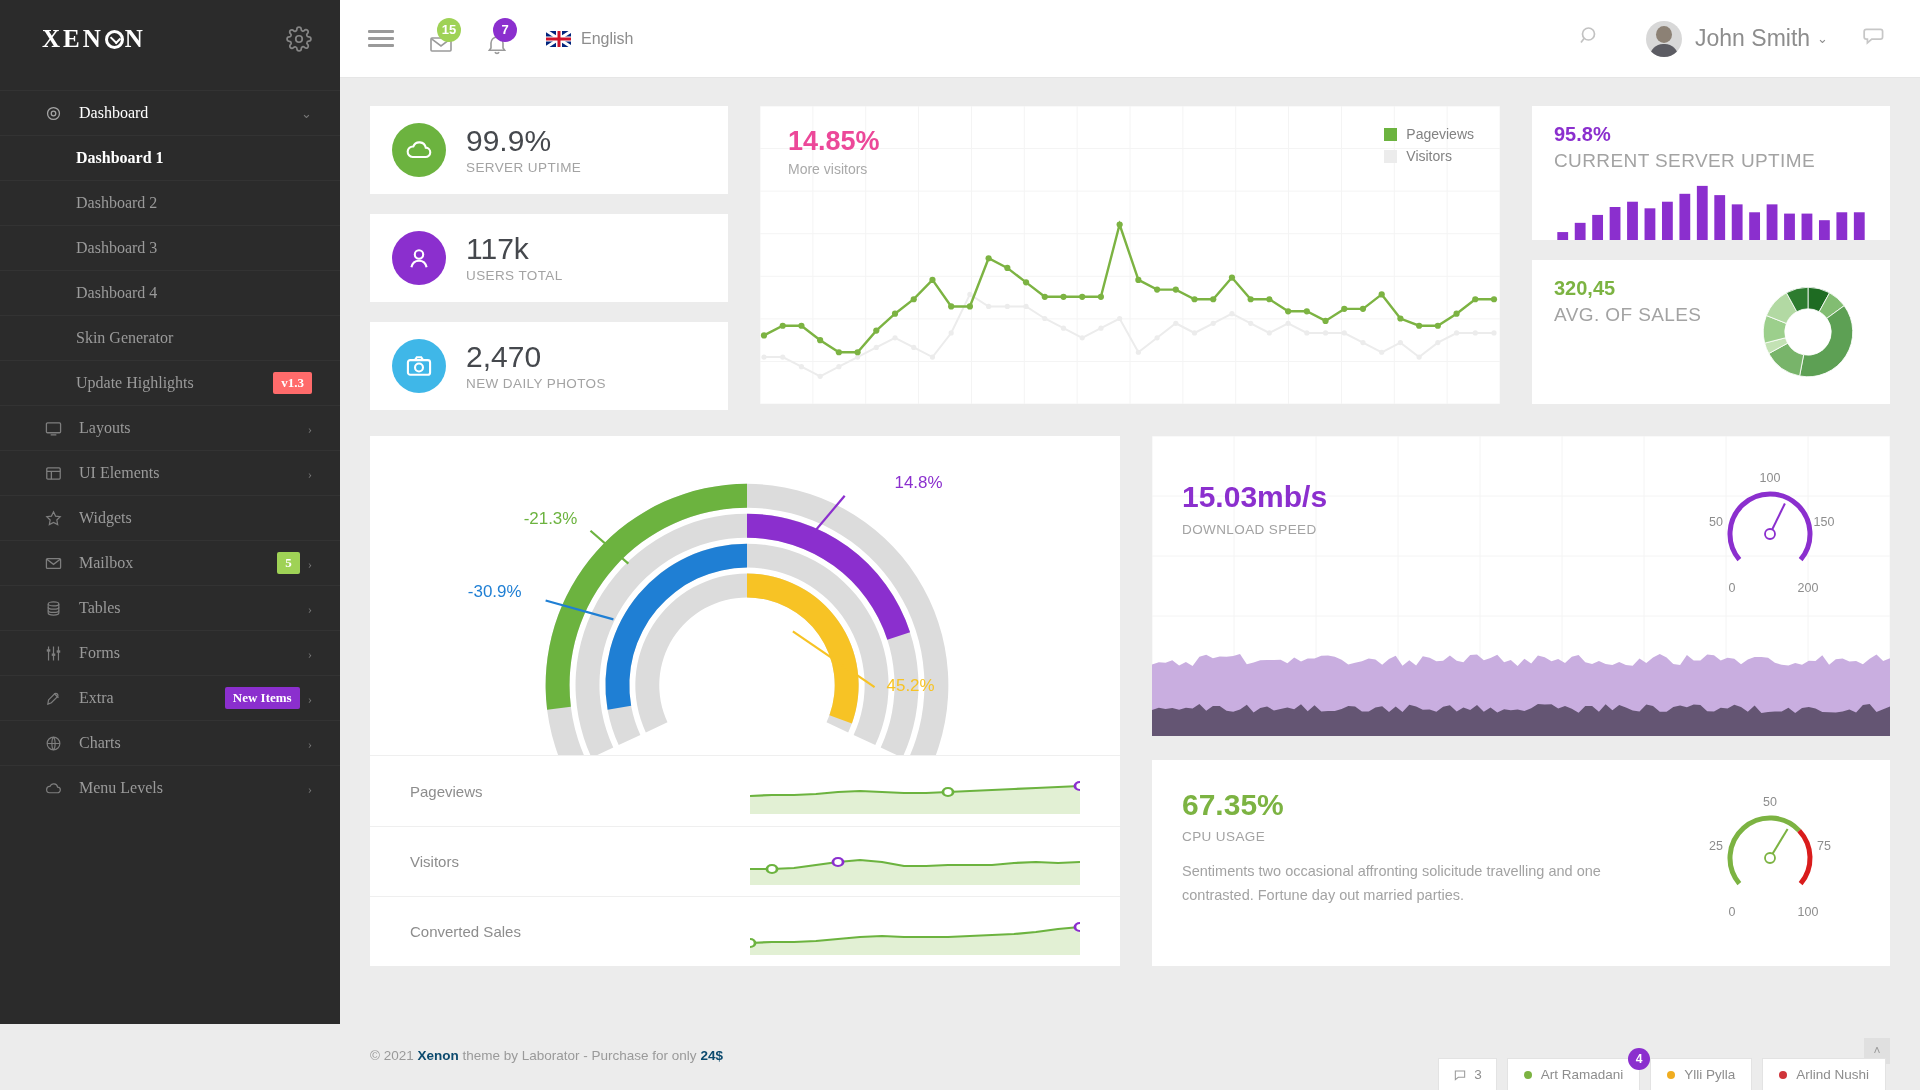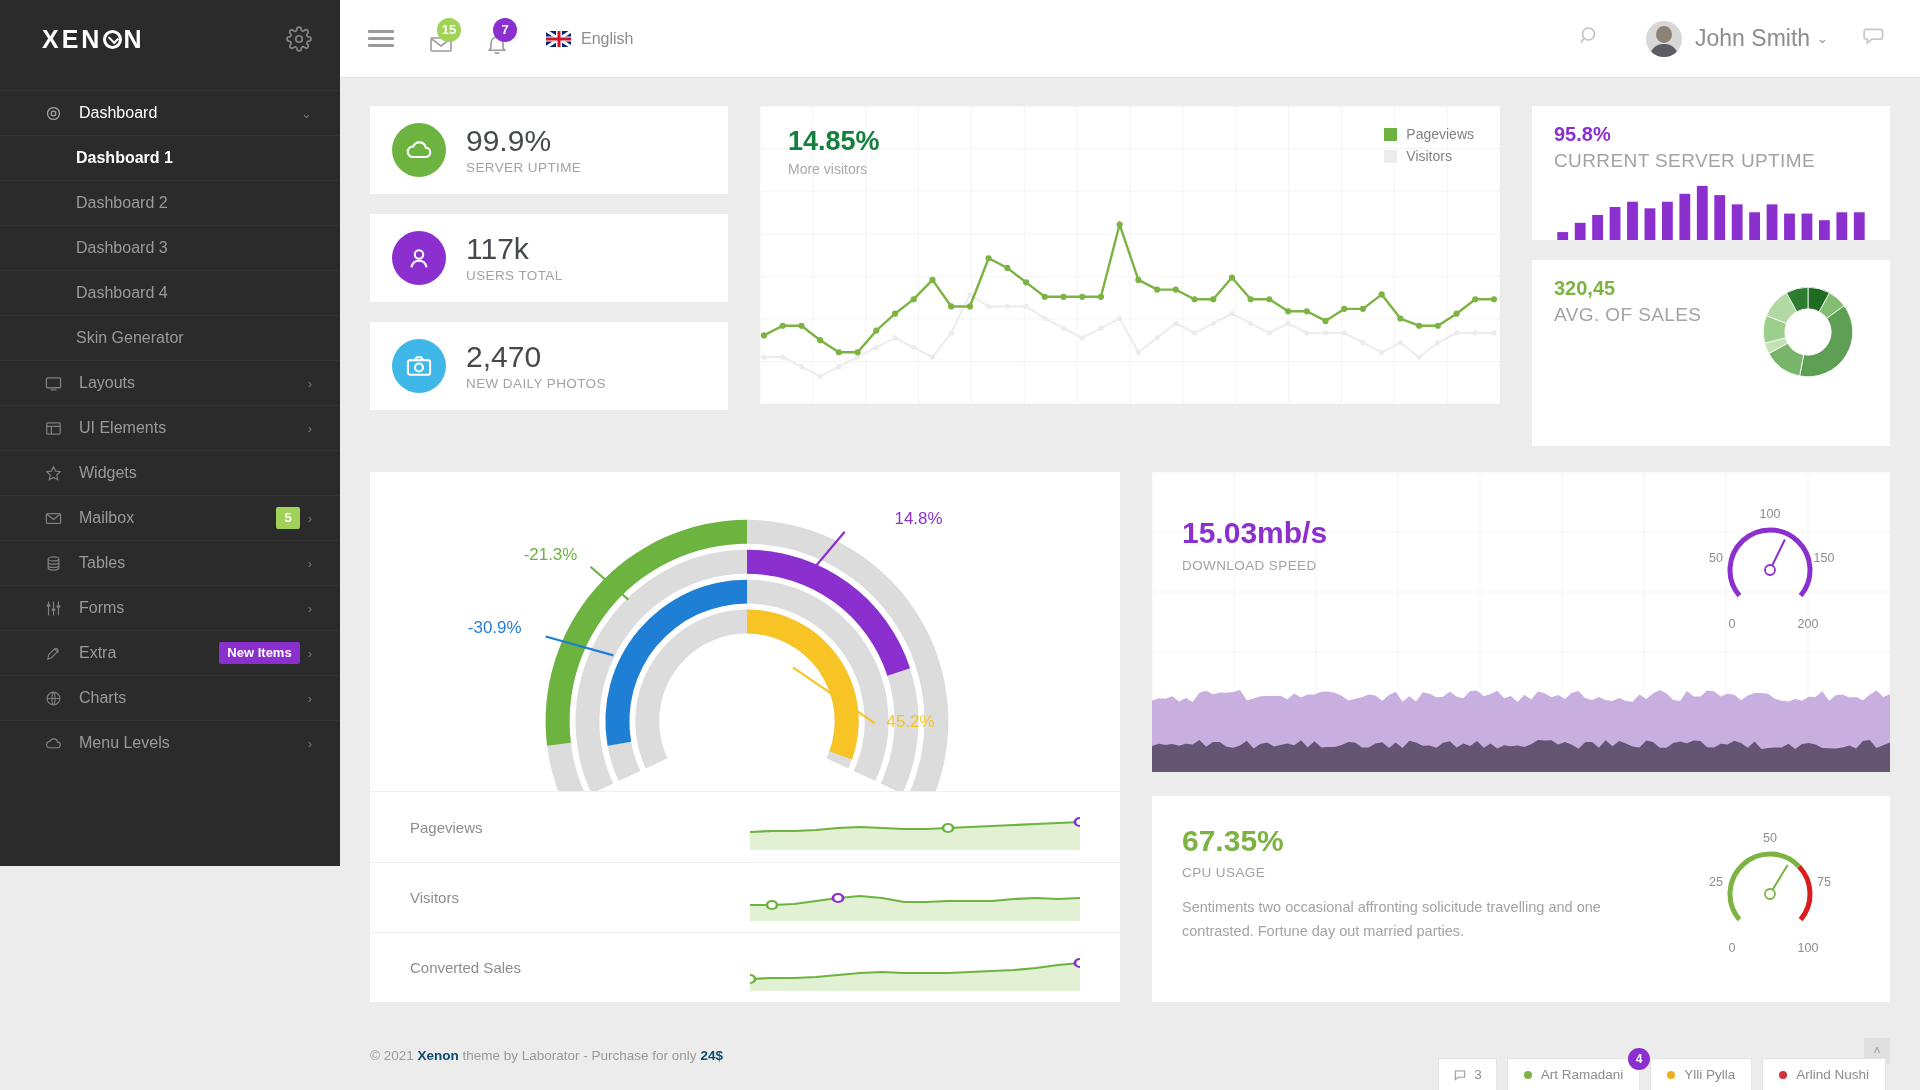--- a/index.html
+++ b/index.html
@@ -6,22 +6,22 @@
   html, body {
     width: 1920px; height: 1090px;
     font-family: "Liberation Sans", sans-serif;
     background: #ececec;
     overflow: hidden;
   }
   #app { display: flex; width: 1920px; height: 1090px; position: relative; }
 
   
   .sidebar {
-    width: 340px; min-width: 340px; height: 866px;
-    background: #2b2b2b; position: relative; z-index: 5;
+    width: 340px; min-width: 340px; height: 1024px;
+    background: #2b2b2b; position: relative; z-index: 5; font-family: Liberation Serif, serif;
   }
   .sb-head {
     height: 78px; display: flex; align-items: center;
     padding: 0 28px 0 42px; justify-content: space-between;
   }
   .logo {
     color: #fff; font-size: 25px; font-weight: 700;
     letter-spacing: 3px; display: flex; align-items: center;
   }
   .logo .o-mark {
@@ -142,30 +142,30 @@
   .tile-ico {
     width: 54px; height: 54px; border-radius: 50%; margin-right: 20px;
     display: flex; align-items: center; justify-content: center; flex: 0 0 54px;
   }
   .tile-ico svg { width: 28px; height: 28px; display: block; }
   .tile-val { font-size: 30px; color: #45484d; font-weight: 400; line-height: 1.05; }
   .tile-lbl { font-size: 13.5px; color: #a3a3a3; letter-spacing: .4px; margin-top: 3px; }
 
   .bigchart { flex: 1; background: #fff; height: 298px; position: relative; overflow: hidden; }
   .bc-head { position: absolute; left: 28px; top: 22px; z-index: 3; }
-  .bc-pct { font-size: 27px; color: #15803d; font-weight: 700; line-height: 1; }
+  .bc-pct { font-size: 27px; color: #ec4899; font-weight: 700; line-height: 1; }
   .bc-sub { font-size: 14px; color: #a9a9a9; margin-top: 6px; }
   .bc-legend { position: absolute; right: 26px; top: 20px; z-index: 3; }
   .lg-row { display: flex; align-items: center; margin-bottom: 6px; font-size: 14px; color: #828282; }
   .lg-sw { width: 13px; height: 13px; margin-right: 9px; display: inline-block; }
 
   .rightcol { width: 358px; display: flex; flex-direction: column; gap: 20px; }
   .rc-card { background: #fff; position: relative; overflow: hidden; }
   .rc-up { height: 134px; }
-  .rc-sales { height: 186px; }
+  .rc-sales { height: 144px; }
   .rc-val { font-size: 20px; font-weight: 700; line-height: 1; }
   .rc-val.purple { color: #8b2fce; }
   .rc-val.green  { color: #7cb342; }
   .rc-lbl { font-size: 19px; color: #a3a3a3; letter-spacing: .4px; margin-top: 6px; }
   .rc-pad { padding: 18px 0 0 22px; }
 
   .row2 { display: flex; gap: 32px; margin-top: 26px; align-items: flex-start; }
   .panelL { flex: 1; background: #fff; height: 530px; display: flex; flex-direction: column; }
   .radialwrap { flex: 1; position: relative; }
   .sparkrows { border-top: 1px solid #efefef; }
@@ -260,20 +260,24 @@
         <span class="nlabel">Dashboard 2</span>
       </div>
       <div class="nav-item sub">
         <span class="nlabel">Dashboard 3</span>
       </div>
       <div class="nav-item sub">
         <span class="nlabel">Dashboard 4</span>
       </div>
       <div class="nav-item sub">
         <span class="nlabel">Skin Generator</span>
+      </div>
+      <div class="nav-item sub">
+        <span class="nlabel">Update Highlights</span>
+        <span class="nav-badge bdg-red">v1.3</span>
       </div>
 
       <div class="nav-item">
         <span class="nico">
           <svg viewBox="0 0 24 24" fill="none" stroke="#9a9a9a" stroke-width="1.8">
               <rect x="2" y="4" width="20" height="14" rx="1.5"></rect>
               <path d="M8 21h8"></path>
             </svg>
         </span>
         <span class="nlabel">Layouts</span>

